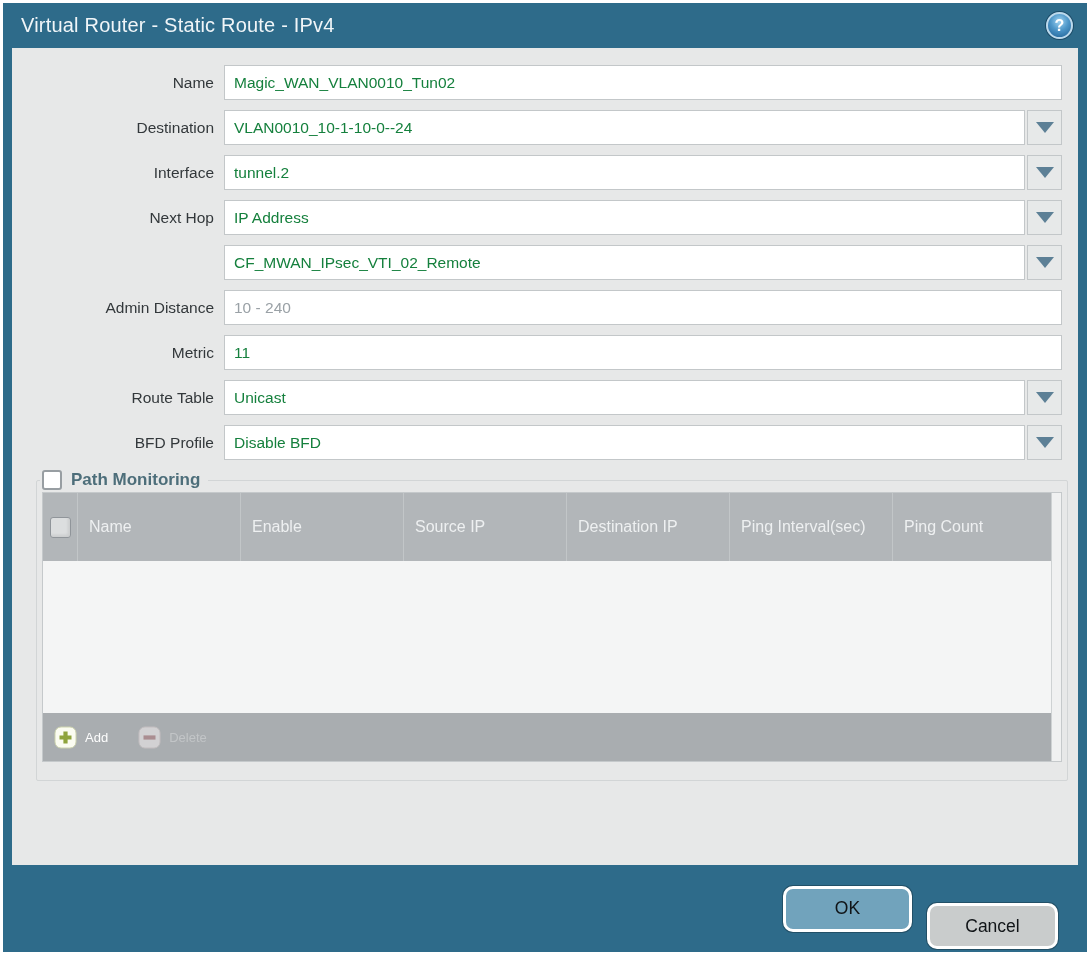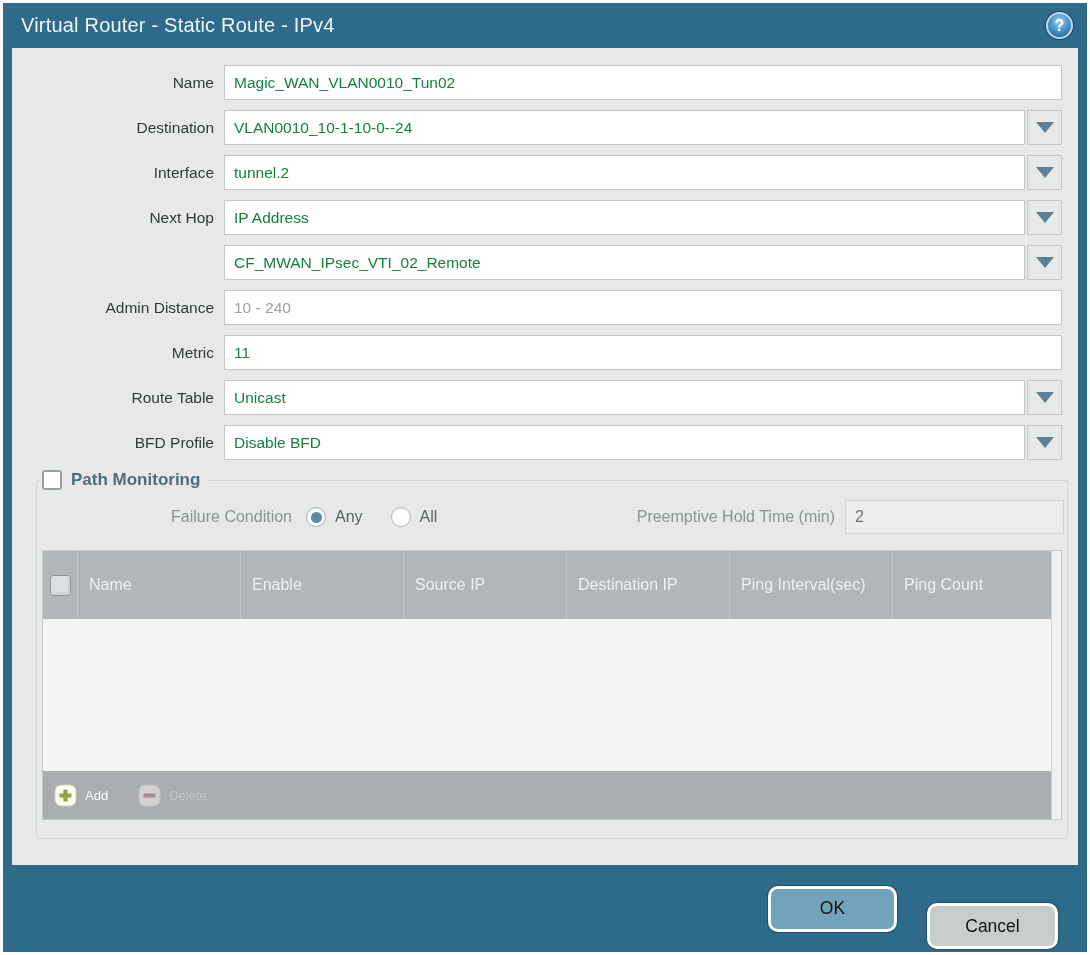--- a/index.html
+++ b/index.html
@@ -141,21 +141,21 @@
   .tool-btn .tlabel { font-size:13px; color:#fdfdfd; }
   .tool-btn.disabled { cursor:default; }
   .tool-btn.disabled .tlabel { color:#c2c5c7; }
   .tool-btn.disabled .ticon { opacity:.55; }
   .scroll-track { flex:none; width:10px; background:#f0f1f1; border-left:1px solid #ced2d3; }
 
   
   .footer {
     height:87px; flex:none;
     display:flex; align-items:center; justify-content:flex-end;
-    gap:30px; padding-right:29px;
+    gap:15px; padding-right:29px;
   }
   .btn {
     height:46px; border:3px solid #fff; border-radius:10px;
     font-family:"Liberation Sans", sans-serif;
     font-size:17.5px; color:#101417; cursor:pointer;
     box-shadow:0 0 0 1px rgba(0,0,0,.25);
   }
   .btn-ok { width:129px; background:#71a3bc; }
   .btn-cancel { width:131px; background:#c9cccc;margin-top:35px; }
 </style>
@@ -255,33 +255,20 @@
         </div>
       </div>
     </div>
 
     <fieldset class="pm">
       <legend class="pm-legend">
         <span class="cb"></span>
         <span class="pm-title">Path Monitoring</span>
       </legend>
 
-      <div class="failure-row">
-        <span class="fc-label">Failure Condition</span>
-        <span class="radio-opt">
-          <span class="radio sel"></span>
-          <span>Any</span>
-        </span>
-        <span class="radio-opt">
-          <span class="radio"></span>
-          <span>All</span>
-        </span>
-        <span class="pht-label">Preemptive Hold Time (min)</span>
-        <input class="pht-input" value="2" style="">
-      </div>
 
       <div class="pm-table">
         <div class="pm-main">
           <div class="pm-header">
             <div class="hcell col-cb">
               <span class="hcb"></span>
             </div>
             <div class="hcell col">
               <span>Name</span>
             </div>

